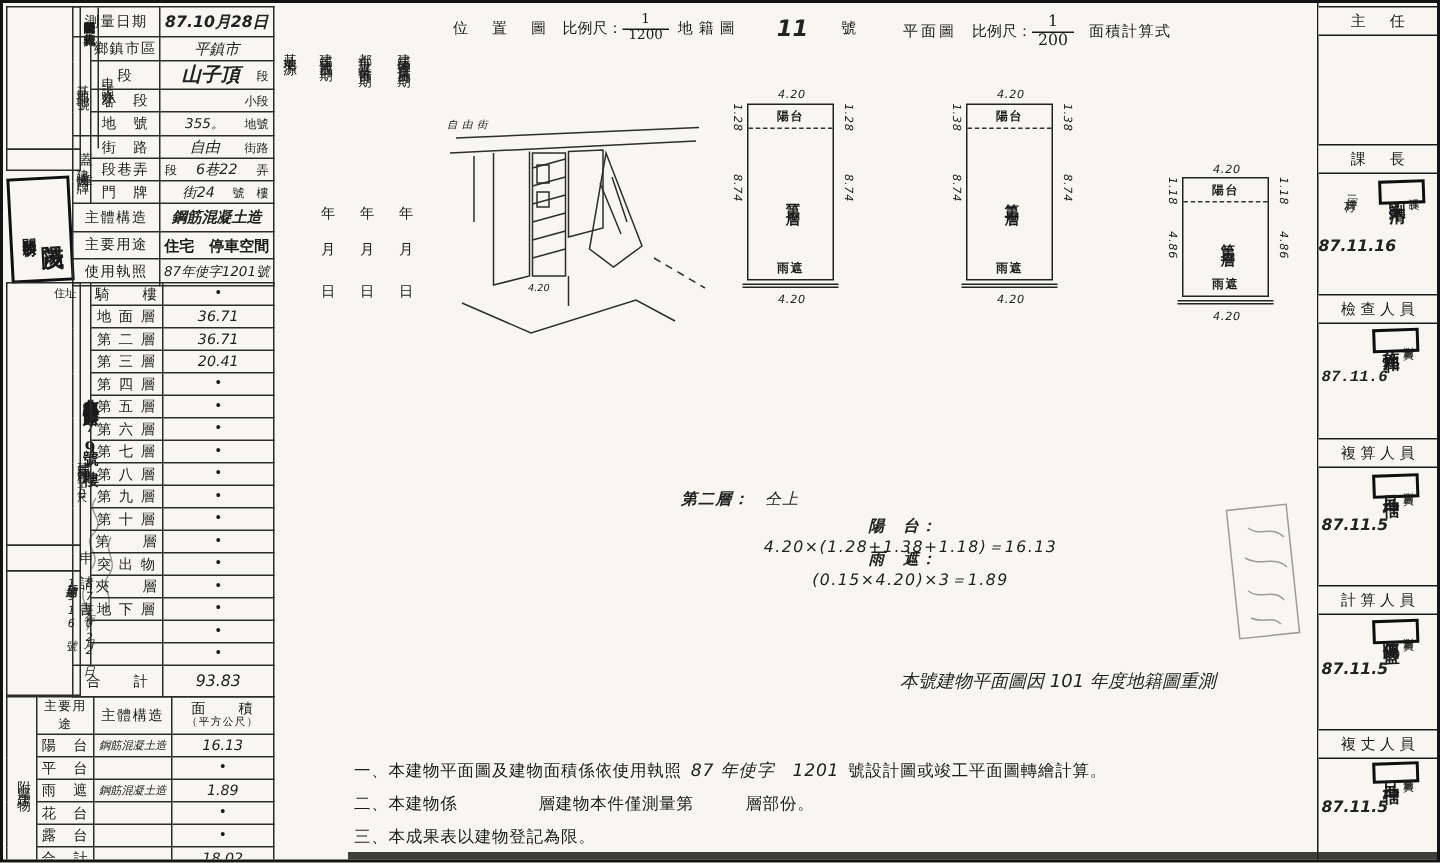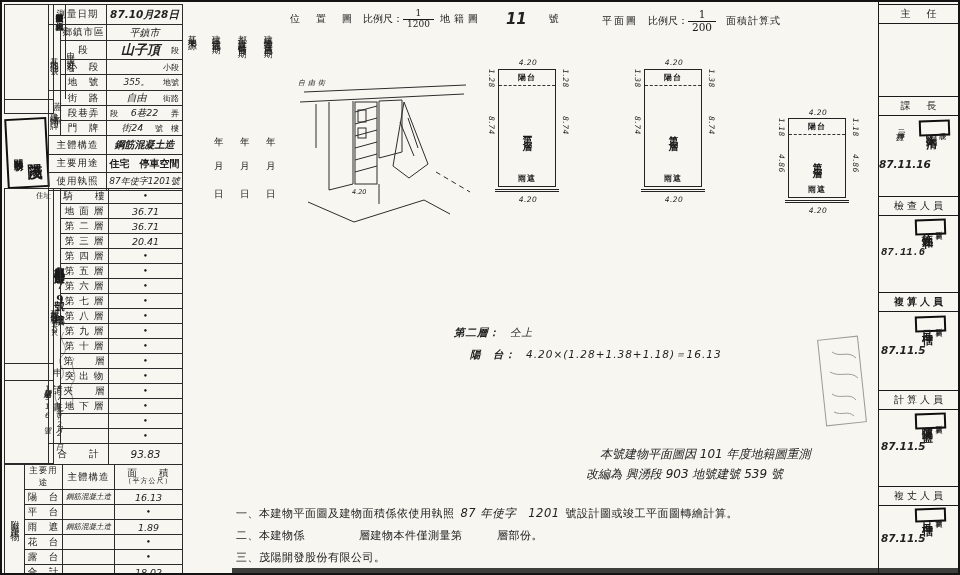--- a/index.html
+++ b/index.html
@@ -43,21 +43,21 @@
   .p-eave{position:absolute;left:0;right:0;bottom:2px;text-align:center;font-size:8px;font-weight:bold;letter-spacing:1px;}
   .p-eline{position:absolute;left:17px;width:64px;height:3px;border-top:1.2px solid #232323;border-bottom:1.2px solid #232323;box-sizing:border-box;}
   .pdim{position:absolute;font-size:7.5px;letter-spacing:.5px;}
   .ptop{left:0;width:100%;text-align:center;top:0;}
   .pbot{left:0;width:100%;text-align:center;}
   .pvert{writing-mode:vertical-rl;}
   
   .calcline{display:flex;height:22px;align-items:center;font-size:10.5px;}
   .calcline .cl{width:56px;font-weight:bold;letter-spacing:1px;}
   .calcline .ce{letter-spacing:1px;}
-  .indent{padding-left:16px;}
+  .indent{padding-left:16px;flex-direction:column;}
   
   .noteline{height:22px;font-size:11px;letter-spacing:.5px;white-space:nowrap;}
   .noteline .hw{font-size:11.5px;padding:0 6px;}
   .gap{display:inline-block;min-width:42px;}
   
   .officials{position:absolute;left:876px;top:0;width:82px;height:575px;border-left:1.4px solid #1a1a1a;}
   .o-head{position:absolute;left:0;width:100%;height:20px;border-top:1.2px solid #1a1a1a;border-bottom:1.2px solid #1a1a1a;
     display:flex;align-items:center;justify-content:center;font-size:10px;letter-spacing:3px;background:#f7f6f0;box-sizing:border-box;}
   .o-area{position:absolute;left:0;width:100%;}
   .stamp{position:absolute;border:2px solid #0f0f0f;writing-mode:vertical-rl;text-orientation:upright;
@@ -351,21 +351,21 @@
       <span class="ymd" style="top:160px;">日</span>
     </div>
     <div class="mcol" style="left:76px;width:24px;">
       <span class="vtext mlabel">建築管理實施日期：</span>
       <span class="ymd" style="top:108px;">年</span>
       <span class="ymd" style="top:132px;">月</span>
       <span class="ymd" style="top:160px;">日</span>
     </div>
   </div>
 
-  <div class="abs" style="left:288px;top:4px;width:290px;height:26px;display:flex;align-items:center;font-size:10px;text-align:center;">
+  <div class="abs" style="left:300px;top:4px;width:290px;height:26px;display:flex;align-items:center;font-size:10px;text-align:center;">
     <span style="letter-spacing:3px;">位　置　圖</span>
     <span style="margin-left:8px;">比例尺：</span>
     <span class="frac">
         <span>1</span>
         <span class="den">1200</span>
       </span>
     <span style="margin-left:6px;letter-spacing:4px;">地籍圖</span>
     <span class="hw hwb" style="margin-left:24px;font-size:15px;">11</span>
     <span style="margin-left:22px;">號</span>
   </div>
@@ -459,31 +459,34 @@
 
   <div class="abs hw" style="left:452px;top:320px;width:290px;">
     <div class="calcline">
         <span class="cl">第二層：</span>
         <span class="ce">仝上</span>
       </div>
     <div class="calcline indent">
         <span class="cl">陽　台：</span>
         <span class="ce">4.20×(1.28+1.38+1.18)＝16.13</span>
       </div>
+    <div class="calcline indent">
+        <span class="cl">雨　遮：</span>
+        <span class="ce">(0.15×4.20)×3＝1.89</span>
+      </div>
   </div>
 
   <div class="abs hw" style="left:584px;top:442px;width:300px;font-size:12px;line-height:20px;">
     <div style="padding-left:14px;">本號建物平面圖因 101 年度地籍圖重測</div>
-    <div>改編為 興湧段 903 地號建號 539 號</div>
   </div>
 
   <div class="abs" style="left:234px;top:504px;width:560px;">
     <div class="noteline"><span>一、</span><span>本建物平面圖及建物面積係依使用執照</span><span class="hw">87 年使字　1201</span><span>號設計圖或竣工平面圖轉繪計算。</span></div>
     <div class="noteline"><span>二、</span><span>本建物係</span><span class="hw gap"></span><span>層建物本件僅測量第　　　層部份。</span></div>
-    <div class="noteline"><span>三、</span><span>茂陽開發股份有限公司。</span><span class="hw"></span><span></span></div>
+    <div class="noteline"><span>三、</span><span>本成果表以建物登記為限。</span><span class="hw"></span><span></span></div>
   </div>
 
   <svg class="abs sketch faint" style="left:42px;top:326px;" width="44" height="104" viewBox="0 0 44 104">
     <path d="M20 4 C12 14 28 18 18 28 C10 36 26 42 16 52" stroke="#777"></path>
     <path d="M30 30 C24 40 36 46 28 56 C22 64 34 70 26 80" stroke="#777"></path>
     <path d="M12 64 C8 74 20 80 14 92" stroke="#777"></path>
   </svg>
   <svg class="abs sketch faint" style="left:812px;top:330px;" width="60" height="100" viewBox="0 0 60 100">
     <rect x="8" y="6" width="40" height="86" stroke="#888" transform="rotate(-6 28 49)"></rect>
     <path d="M18 20 C26 26 34 18 42 26" stroke="#888"></path>
@@ -513,21 +516,21 @@
         <span>檢查人員</span>
       </div>
     <div class="o-area" style="top:214px;height:76px;">
       <div class="stamp" style="left:36px;top:3px;">
         <span class="sp">測量員</span>
         <span class="sn">施性和</span>
       </div>
       <div class="o-date hw" style="left:2px;top:30px;font-family:Liberation Mono, monospace;">87.11.6</div>
     </div>
 
-    <div class="o-head" style="top:290px;font-weight:bold;">
+    <div class="o-head" style="top:290px;">
         <span>複算人員</span>
       </div>
     <div class="o-area" style="top:310px;height:78px;">
       <div class="stamp" style="left:36px;top:4px;">
         <span class="sp">測量員</span>
         <span class="sn">呂坤信</span>
       </div>
       <div class="o-date hw" style="left:2px;top:32px;">87.11.5</div>
     </div>
 

